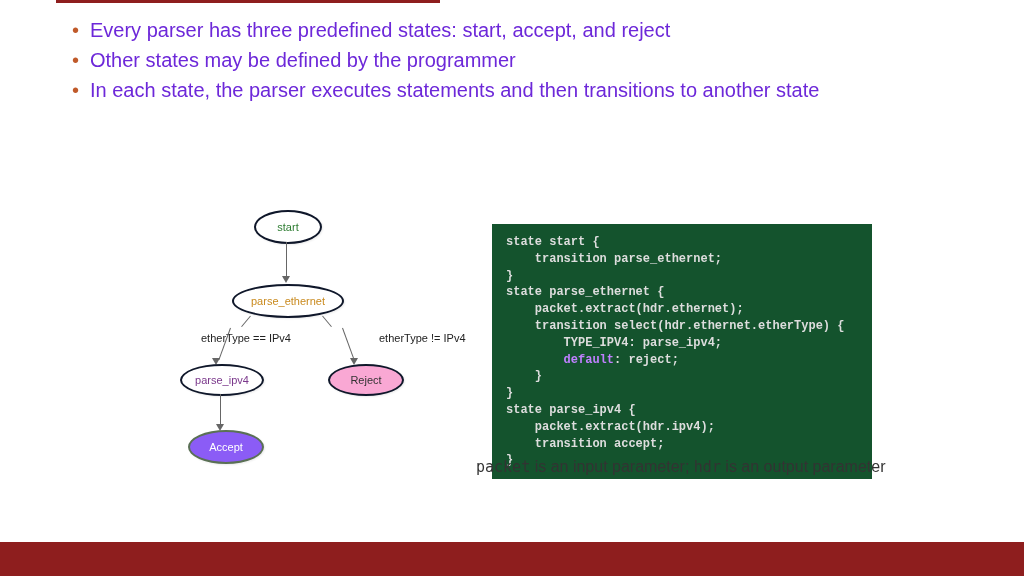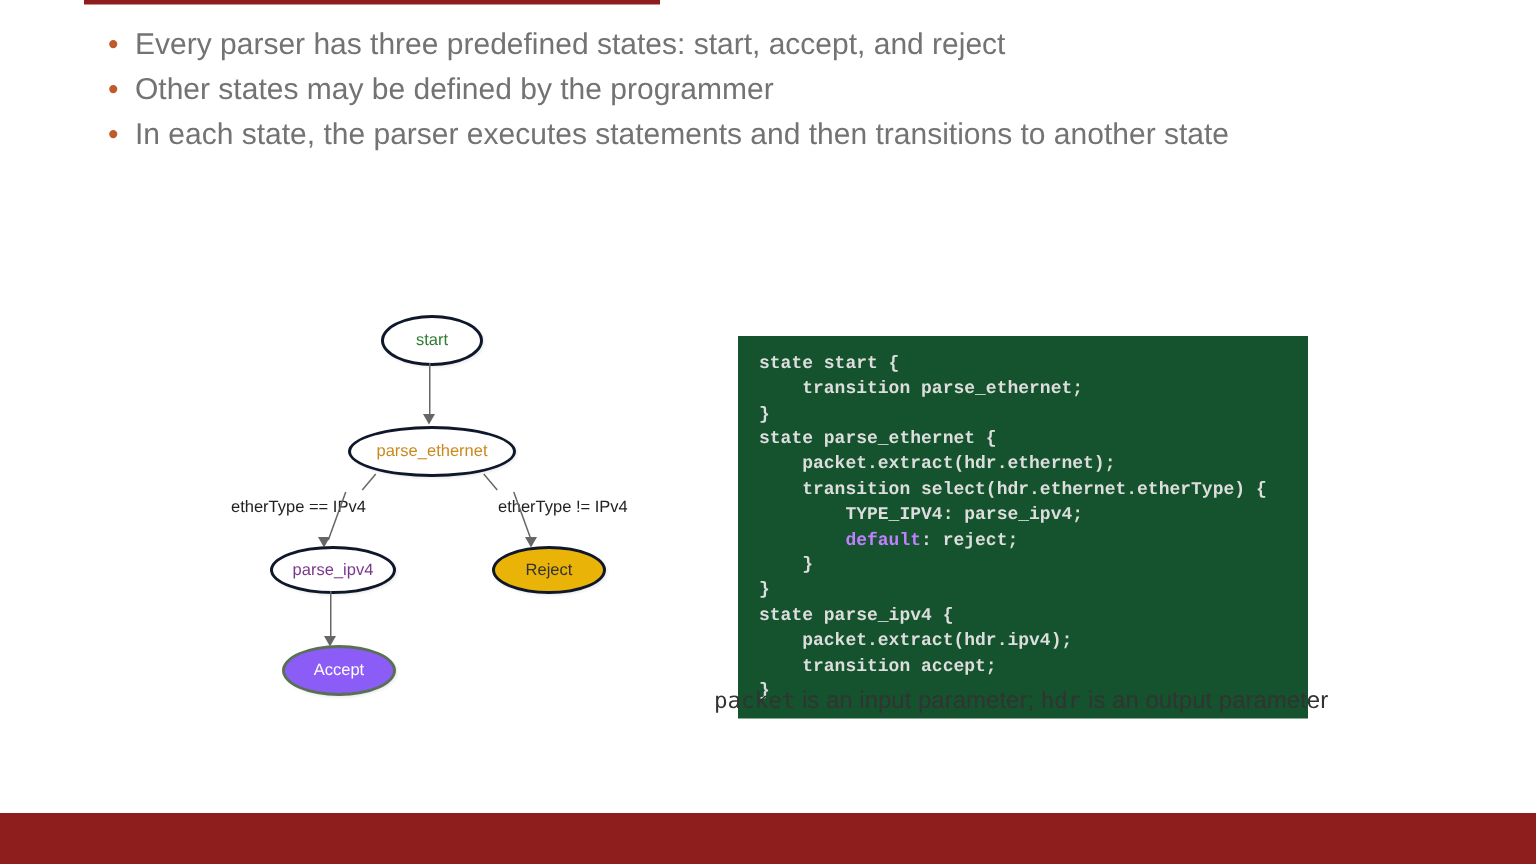--- a/index.html
+++ b/index.html
@@ -19,56 +19,56 @@
   }
   .title-underline {
     height: 3px; background: #8e1e1e;
     margin: 0 0 12px 56px; width: 384px;
   }
   ul.bullets {
     margin: 8px 56px 0 72px;
     padding: 0;
     list-style: none;
     font-size: 20px;
-    color: #737373;
+    color: #6d28d9;
   }
   ul.bullets li { position: relative; padding-left: 18px; line-height: 1.5; }
   ul.bullets li::before {
     content: "•"; color: #c05a2a; position: absolute; left: 0; top: 0;
   }
   .content { position: absolute; top: 210px; left: 0; width: 1024px; }
   .diagram-area { position: absolute; left: 140px; top: 0; width: 290px; height: 260px; }
   .node {
     position: absolute; border: 2px solid #0f172a; border-radius: 50%;
     background: #fff; font-size: 11px; display: flex;
     align-items: center; justify-content: center;
     box-shadow: 1px 1px 2px rgba(0,0,0,0.08);
   }
   .node.start   { left: 114px; top: 0;   width: 64px; height: 30px; color: #2e7d32; }
   .node.pe      { left: 92px;  top: 74px; width: 108px; height: 30px; color: #c98a1e; }
   .node.pi4     { left: 40px;  top: 154px;width: 80px; height: 28px; color: #7a378b; }
-  .node.rej     { left: 188px; top: 154px;width: 72px; height: 28px; background:#eab308; color:#333; }
+  .node.rej     { left: 188px; top: 154px;width: 72px; height: 28px; background:#f9a8d4; color:#333; }
   .node.acc     { left: 48px;  top: 220px;width: 72px; height: 30px; background:#8b5cf6; color:#fff; border-color:#5a7055; }
   .arrow { position: absolute; background: #666; }
   .arrow.v1 { left: 146px; top: 32px; width: 1px; height: 36px; }
   .arrow.v2a{ left: 110px; top: 106px; width: 1px; height: 14px; transform: rotate(40deg); transform-origin: top; }
   .arrow.v2b{ left: 182px; top: 106px; width: 1px; height: 14px; transform: rotate(-40deg); transform-origin: top; }
   .arrow.d1 { left: 90px;  top: 118px; width: 1px; height: 34px; transform: rotate(20deg); transform-origin: top; }
   .arrow.d2 { left: 202px; top: 118px; width: 1px; height: 34px; transform: rotate(-20deg); transform-origin: top; }
   .arrow.v3 { left: 80px;  top: 184px; width: 1px; height: 32px; }
   .ahead {
     position: absolute; width: 0; height: 0;
     border-left: 4px solid transparent; border-right: 4px solid transparent;
     border-top: 7px solid #666;
   }
   .ahead.h1 { left: 142px; top: 66px; }
   .ahead.h2 { left: 72px;  top: 148px; }
   .ahead.h3 { left: 210px; top: 148px; }
   .ahead.h4 { left: 76px;  top: 214px; }
-  .edge-label { position: absolute; font-size: 11px; color: #222; white-space: nowrap; }
+  .edge-label { position: absolute; font-size: 11px; color: #222; white-space: nowrap; margin-left: 47px; }
   .edge-label.l1 { left: 14px;  top: 122px; }
   .edge-label.l2 { left: 192px; top: 122px; }
   .code-block {
     position: absolute; left: 492px; top: 14px;
     width: 352px; background: #14532d; color: #ddd;
     font-family: Consolas, "Courier New", monospace;
     font-size: 12px; line-height: 1.4;
     padding: 10px 14px; white-space: pre; font-weight: bold;
   }
   .code-block .lit { color: #c080ff; }

